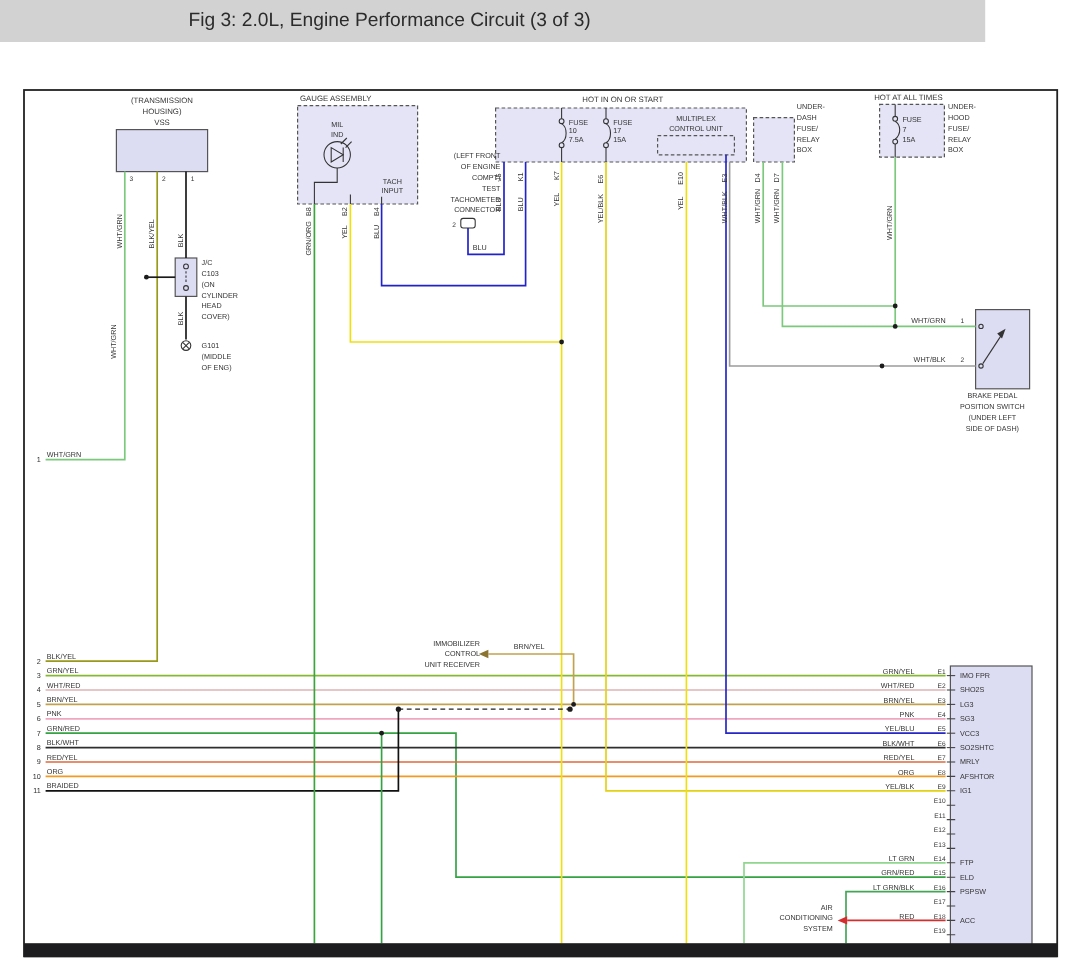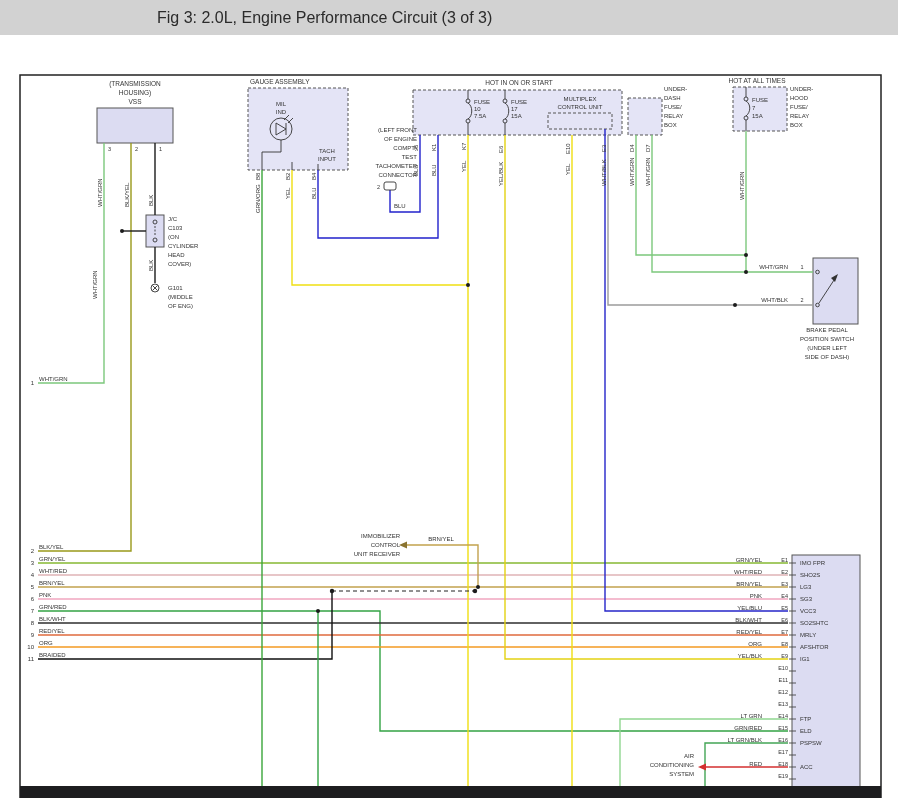--- a/index.html
+++ b/index.html
@@ -1,17 +1,17 @@
 <!DOCTYPE html>
 <html><head>
 <meta charset="utf-8">
 <style>
   html,body{margin:0;padding:0;background:#fff;}
   body{width:898px;height:798px;overflow:hidden;font-family:"Liberation Sans",sans-serif;}
-  .header-bar{width:898px;height:35px;line-height:35px;}
+  .header-bar{width:821px;height:35px;line-height:35px;}
   .header-title{padding-left:157px;font-size:16px;color:#2b2b2b;}
   svg{display:block;}
   svg text{fill:#333;font-family:"Liberation Sans",sans-serif;}
   .t65{font-size:6.5px;}
   .t6{font-size:6px;}
   .t55{font-size:5.5px;}
   .rt{font-size:6px;}
   .wire{fill:none;stroke-width:1.4;}
   .thin{fill:none;stroke:#333;stroke-width:0.9;}
   .shield{stroke:#222;stroke-width:1;stroke-dasharray:4,3;}

